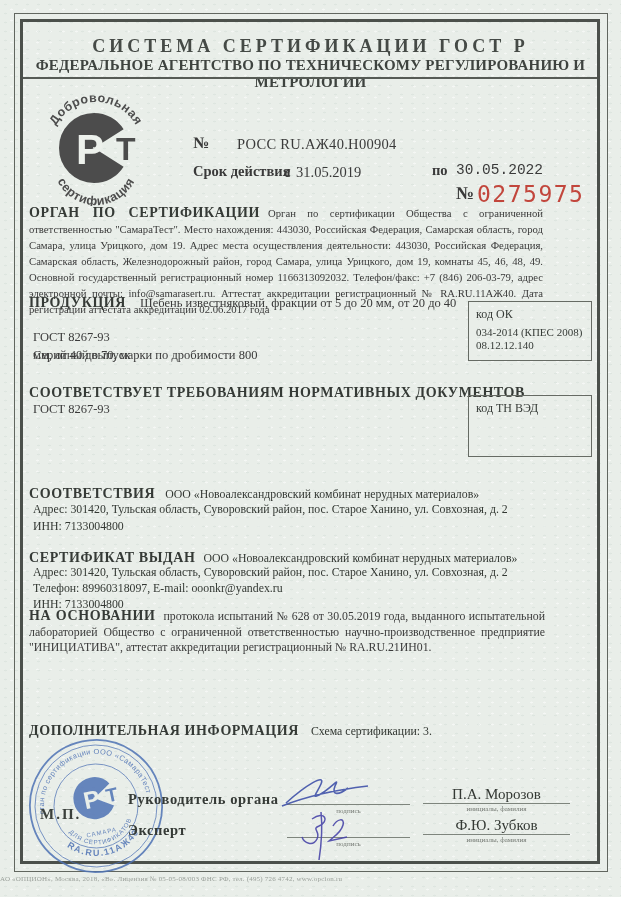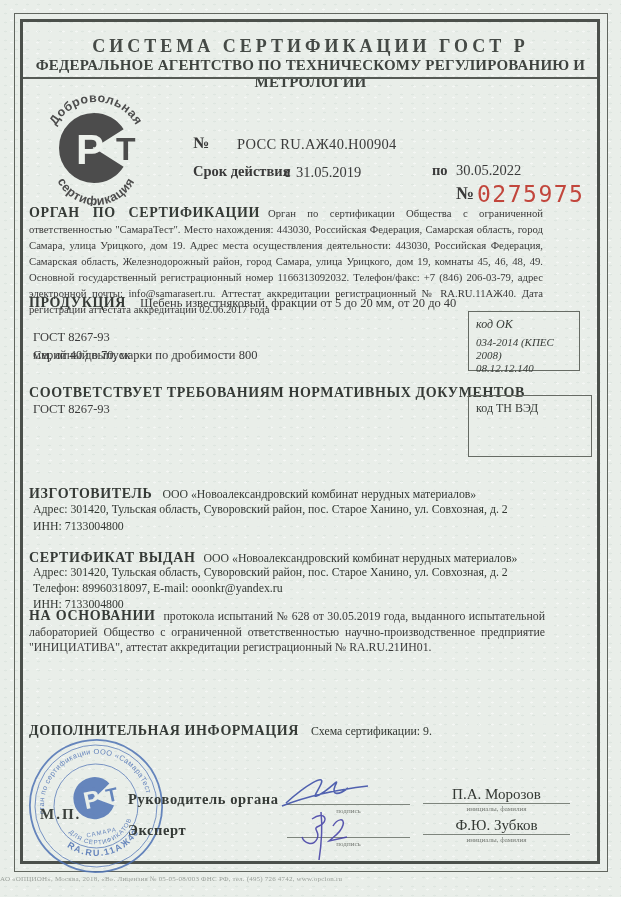--- a/index.html
+++ b/index.html
@@ -71,70 +71,70 @@
   </svg>
 
 
   <span class="abs numlbl" style="left:193px; top:134px;">№</span>
   <span class="abs numval" style="left:237px; top:136px;">РОСС RU.АЖ40.Н00904</span>
 
   <span class="abs vlbl" style="left:193px; top:163px;text-align:right;">Срок действия</span>
   <span class="abs vlbl" style="left:284px; top:164px;">с</span>
   <span class="abs vval" style="left:296px; top:164px;">31.05.2019</span>
   <span class="abs vlbl" style="left:432px; top:162px;">по</span>
-  <span class="abs vval" style="left:456px; top:162px;">30.05.2022</span>
+  <span class="abs vval" style="left:456px; top:162px;font-family:Liberation Mono, monospace;">30.05.2022</span>
 
   <span class="abs formno-lbl" style="left:456px; top:183px;">№</span>
   <span class="abs formno-val" style="left:477px; top:181px;">0275975</span>
 
   <p class="abs para org-para" style="left:29px; top:205px; width:514px; margin:0;">
     <span class="sec-label">ОРГАН ПО СЕРТИФИКАЦИИ</span><span>Орган по сертификации Общества с ограниченной ответственностью "СамараТест". Место нахождения: 443030, Российская Федерация, Самарская область, город Самара, улица Урицкого, дом 19. Адрес места осуществления деятельности: 443030, Российская Федерация, Самарская область, Железнодорожный район, город Самара, улица Урицкого, дом 19, комнаты 45, 46, 48, 49. Основной государственный регистрационный номер 1166313092032. Телефон/факс: +7 (846) 206-03-79, адрес электронной почты: info@samarasert.ru. Аттестат аккредитации регистрационный № RA.RU.11АЖ40. Дата регистрации аттестата аккредитации 02.06.2017 года</span>
   </p>
 
   <div class="abs" style="left:29px; top:293px;">
     <span class="sec-label" style="margin-right:14px;">ПРОДУКЦИЯ</span><span class="prod-txt">Щебень известняковый, фракции от 5 до 20 мм, от 20 до 40</span>
   </div>
   <div class="abs prod-txt" style="left:33px; top:312px;margin-top:36px;">мм, от 40 до 70, марки по дробимости 800</div>
   <div class="abs prod-txt" style="left:33px; top:330px;">ГОСТ 8267-93</div>
   <div class="abs prod-txt" style="left:33px; top:348px;">Серийный выпуск</div>
 
-  <div class="abs codebox" style="left:468px; top:311px; width:112px; height:60px;font-style:italic;">
+  <div class="abs codebox" style="left:468px; top:301px; width:124px; height:60px;">
     <div>код ОК</div>
     <div class="cb-lines">
       <div>034-2014 (КПЕС 2008)</div>
       <div>08.12.12.140</div>
     </div>
   </div>
 
   <div class="abs sec-label" style="left:29px; top:385px;">СООТВЕТСТВУЕТ ТРЕБОВАНИЯМ НОРМАТИВНЫХ ДОКУМЕНТОВ</div>
   <div class="abs prod-txt" style="left:33px; top:402px;">ГОСТ 8267-93</div>
 
   <div class="abs codebox" style="left:468px; top:395px; width:124px; height:62px;">
     <div>код ТН ВЭД</div>
   </div>
 
   <div class="abs" style="left:29px; top:484px;">
-    <span class="sec-label" style="margin-right:10px;">ИЗГОТОВИТЕЛЬ</span><span class="body-txt">ООО «Новоалександровский комбинат нерудных материалов»</span>
+    <span class="sec-label" style="margin-right:10px;">СООТВЕТСТВИЯ</span><span class="body-txt">ООО «Новоалександровский комбинат нерудных материалов»</span>
   </div>
   <div class="abs body-txt" style="left:33px; top:502px;">Адрес: 301420, Тульская область, Суворовский район, пос. Старое Ханино, ул. Совхозная, д. 2</div>
   <div class="abs body-txt" style="left:33px; top:519px;">ИНН: 7133004800</div>
 
   <div class="abs" style="left:29px; top:548px;">
     <span class="sec-label" style="margin-right:8px;">СЕРТИФИКАТ ВЫДАН</span><span class="body-txt">ООО «Новоалександровский комбинат нерудных материалов»</span>
   </div>
   <div class="abs body-txt" style="left:33px; top:565px;">Адрес: 301420, Тульская область, Суворовский район, пос. Старое Ханино, ул. Совхозная, д. 2</div>
   <div class="abs body-txt" style="left:33px; top:581px;">Телефон: 89960318097, E-mail: ooonkr@yandex.ru</div>
   <div class="abs body-txt" style="left:33px; top:597px;">ИНН: 7133004800</div>
 
   <p class="abs para" style="left:29px; top:608px; width:516px; margin:0; font-size:11.8px; line-height:15.5px;">
     <span class="sec-label" style="margin-right:8px;">НА ОСНОВАНИИ</span><span>протокола испытаний № 628 от 30.05.2019 года, выданного испытательной лабораторией Общество с ограниченной ответственностью научно-производственное предприятие "ИНИЦИАТИВА", аттестат аккредитации регистрационный № RA.RU.21ИН01.</span>
   </p>
 
   <div class="abs" style="left:29px; top:721px;">
-    <span class="sec-label" style="margin-right:12px;">ДОПОЛНИТЕЛЬНАЯ ИНФОРМАЦИЯ</span><span class="body-txt">Схема сертификации: 9.</span>
+    <span class="sec-label" style="margin-right:12px;">ДОПОЛНИТЕЛЬНАЯ ИНФОРМАЦИЯ</span><span class="body-txt">Схема сертификации: 3.</span>
   </div>
 
   <div class="abs stamp-wrap">
     <svg width="140" height="140" viewBox="0 0 140 140">
       <defs>
         <path id="stampArcTop" d="M 18,70 A 52,52 0 1 1 122,70"></path>
         <path id="stampArcBottom" d="M 22,84 A 50,50 0 0 0 118,84"></path>
         <path id="stampArcInner" d="M 36,86 A 37,37 0 0 0 104,86"></path>
       </defs>
       <circle cx="70" cy="70" r="66" fill="none" stroke="#4f73b5" stroke-width="1.8"></circle>

